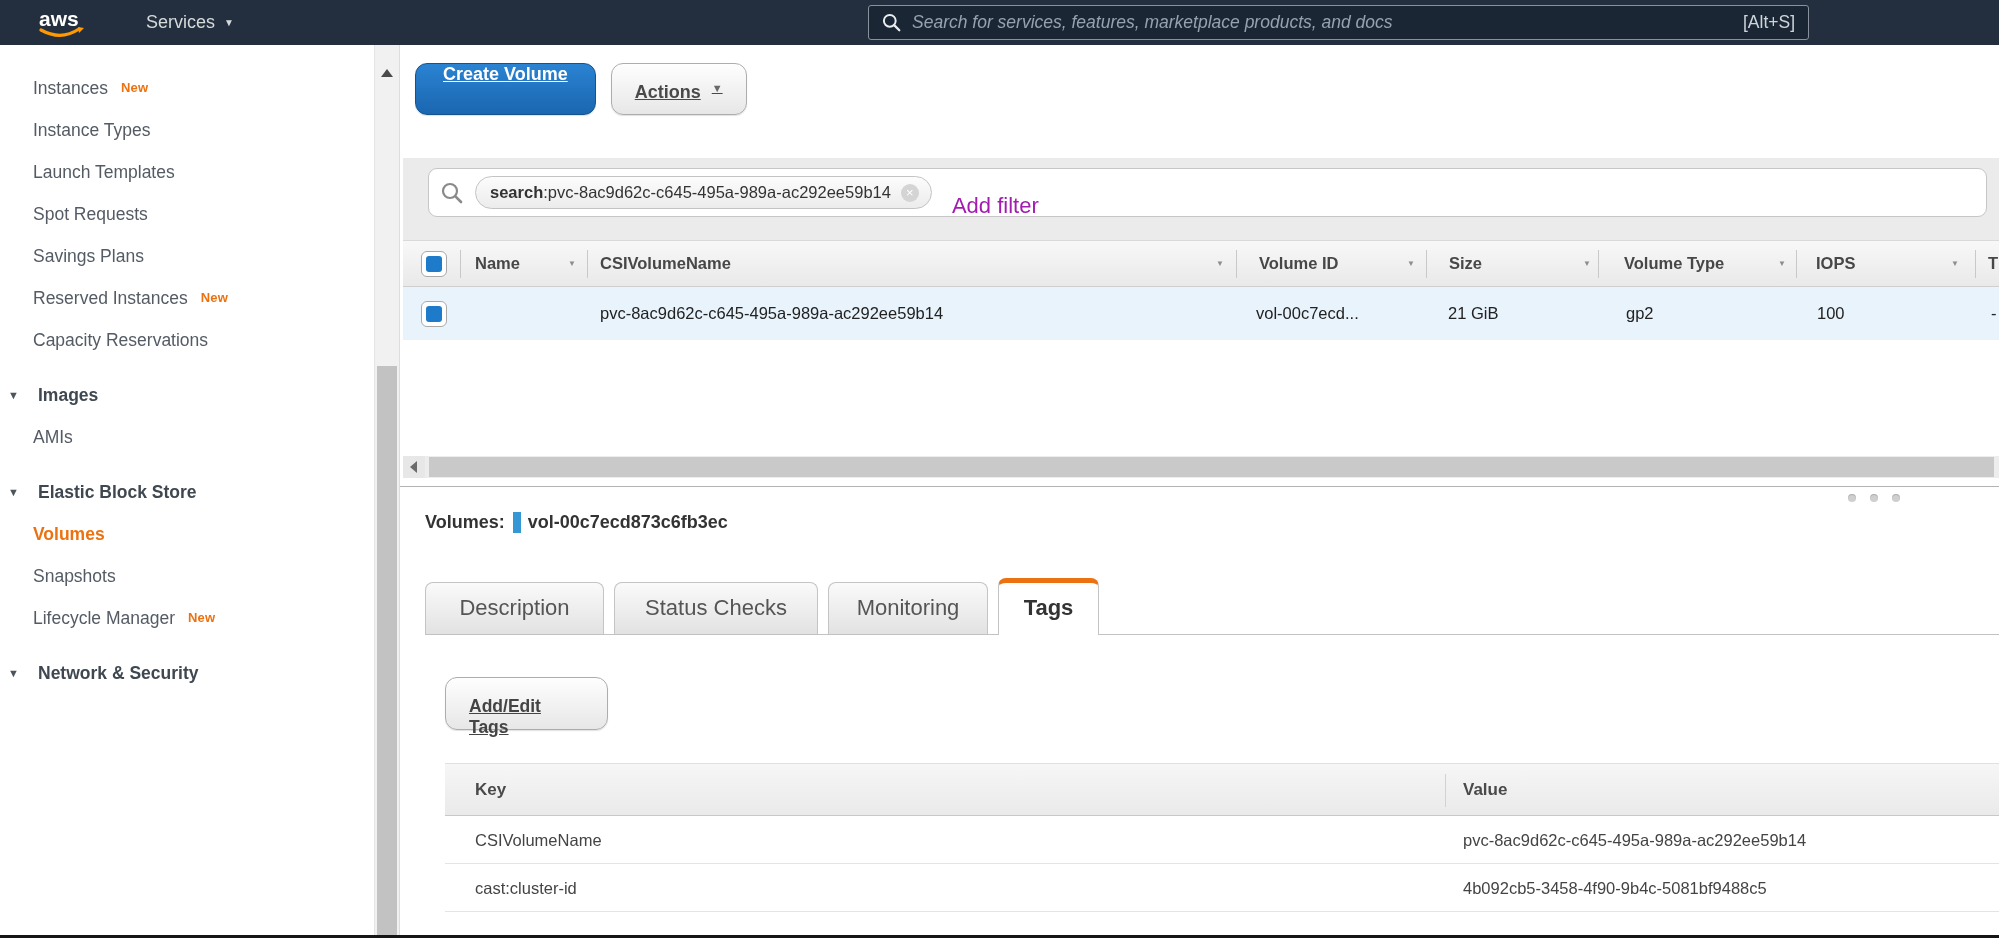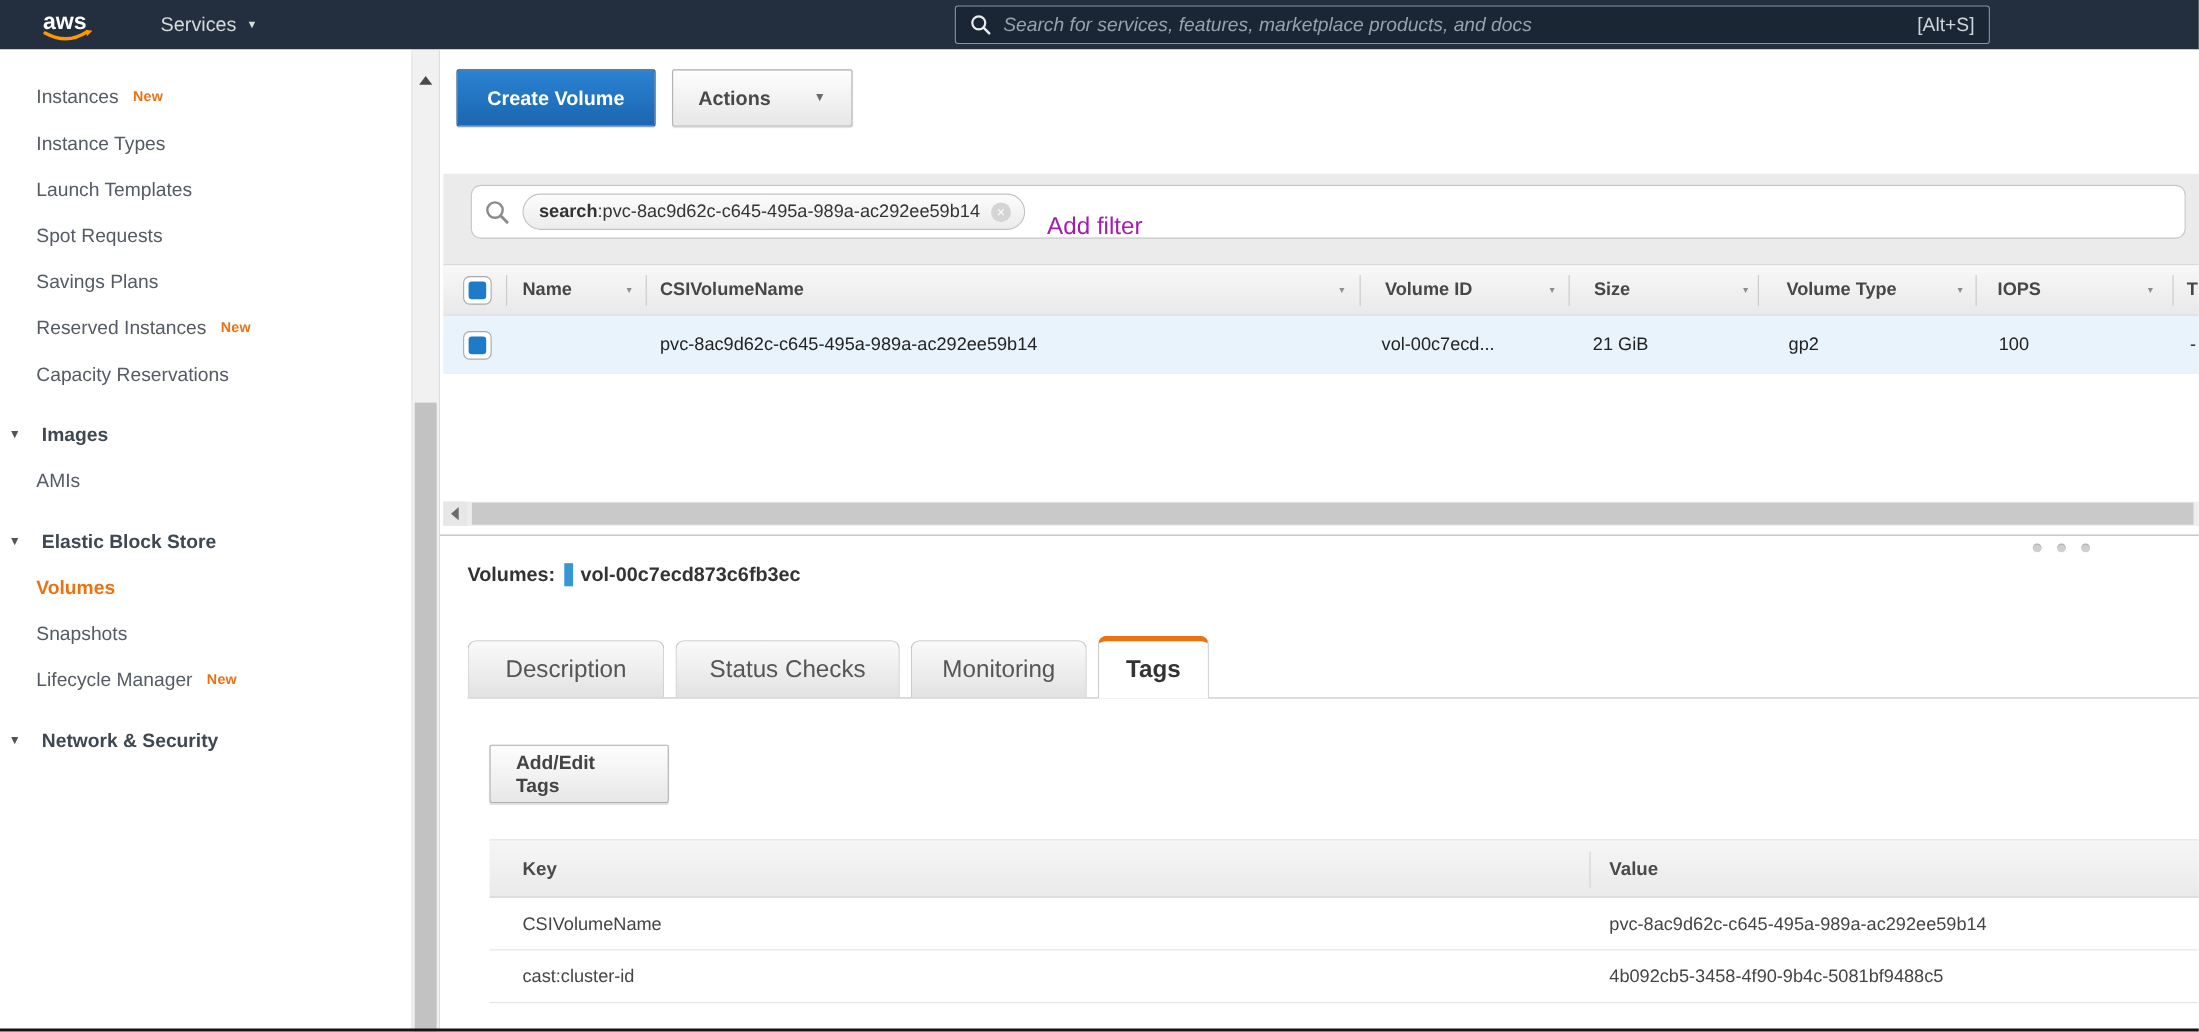--- a/index.html
+++ b/index.html
@@ -67,31 +67,32 @@
   }
   .side-scroll .thumb {
     position:absolute; top:321px; bottom:0; left:2px; right:2px; background:#c2c2c2;
   }
 
   
   .main { position:absolute; top:45px; left:400px; right:0; bottom:0; background:#fff; }
 
   .btn-row { position:absolute; top:18px; left:15px; display:flex; }
   .btn {
-    height:52px; display:inline-flex; align-items:center; border-radius:2px;
+    height:52px; display:inline-flex; border-radius:12px;
     font-size:18px; font-weight:bold; cursor:pointer;
     box-shadow:0 1px 1px rgba(0,0,0,.12);
+    text-decoration:underline;
   }
   .btn-primary {
     background:linear-gradient(180deg,#2a83d2,#1b66b0);
     border:1px solid #15538f; color:#fff; padding:0 27px;
   }
   .btn-default {
     background:linear-gradient(180deg,#fefefe,#e7e7e7);
-    border:1px solid #adadad; color:#494949; padding:4px 23px;gap:28px;
+    border:1px solid #adadad; color:#494949; padding:18px 23px;
   }
   .btn-default .caret { font-size:11px; color:#6a6a6a; margin-left:11px; }
   .btn-actions { margin-left:15px; }
 
   
   .filter-strip { position:absolute; top:113px; left:3px; right:0; height:92px; background:#ebebeb; }
   .filter-box {
     position:absolute; top:10px; left:25px; right:12px; height:49px;
     background:#fff; border:1px solid #c6c6c6; border-radius:9px;
     display:flex; align-items:center; padding:0 12px;

